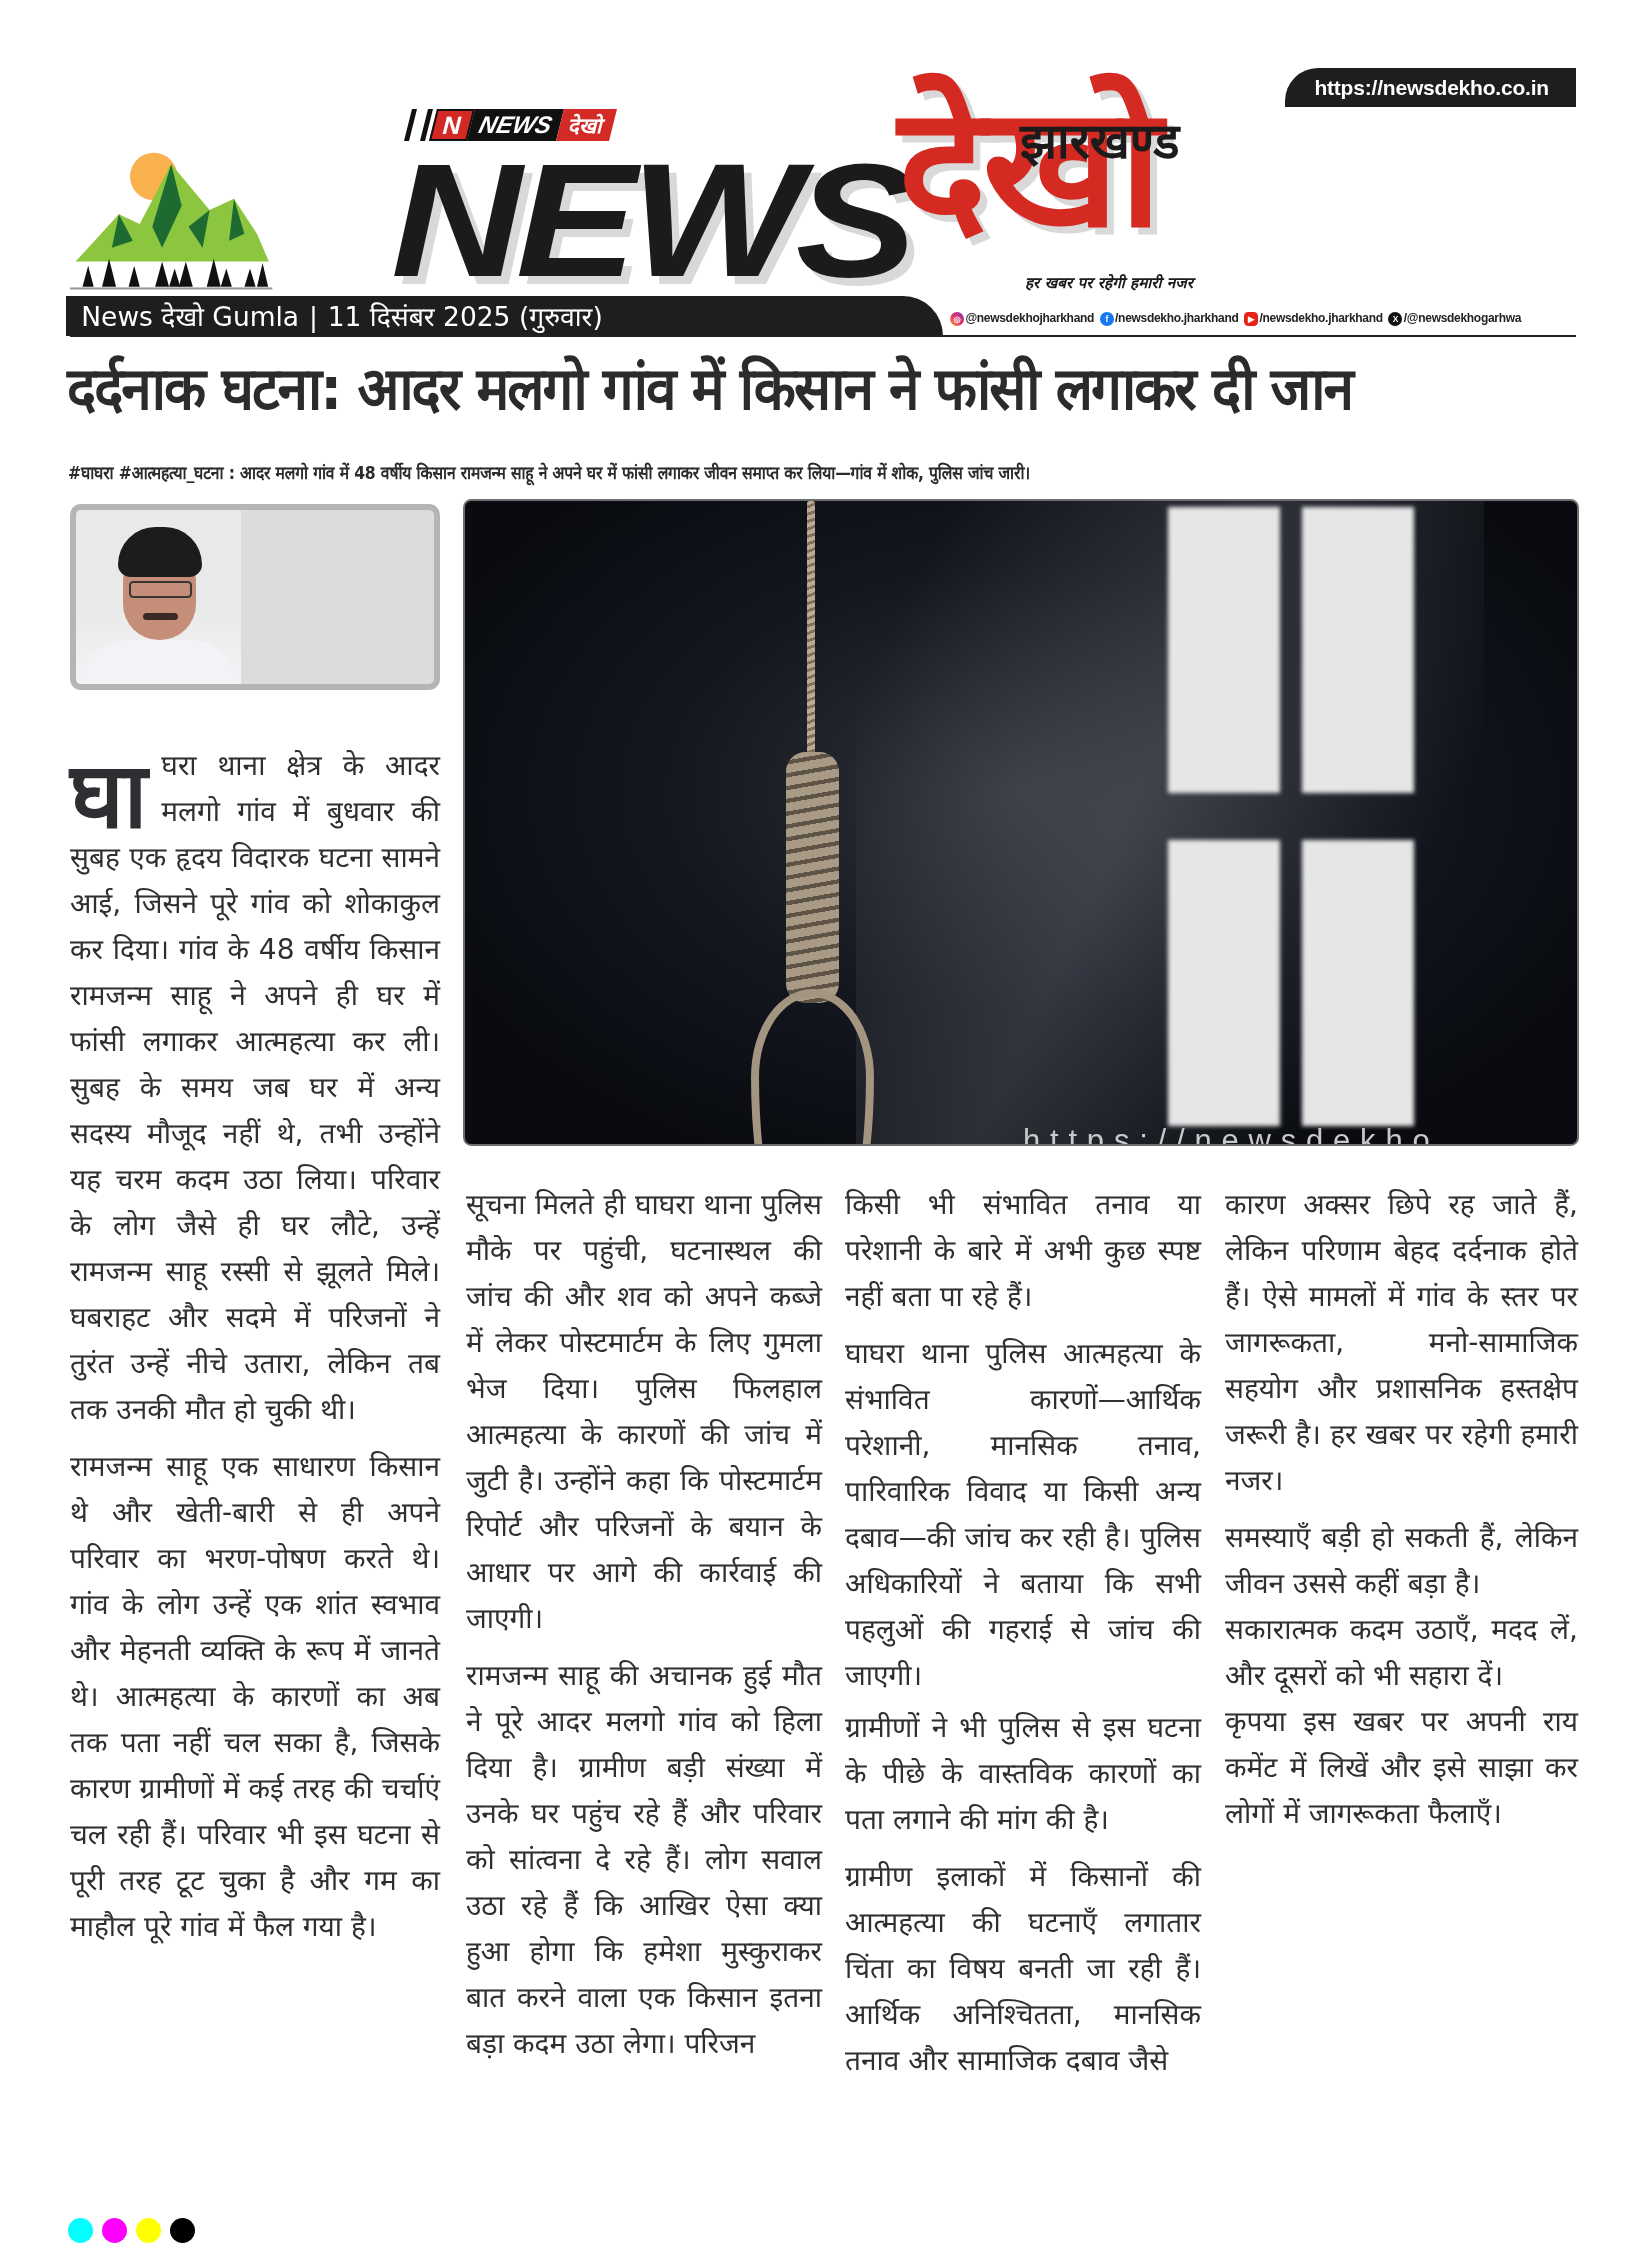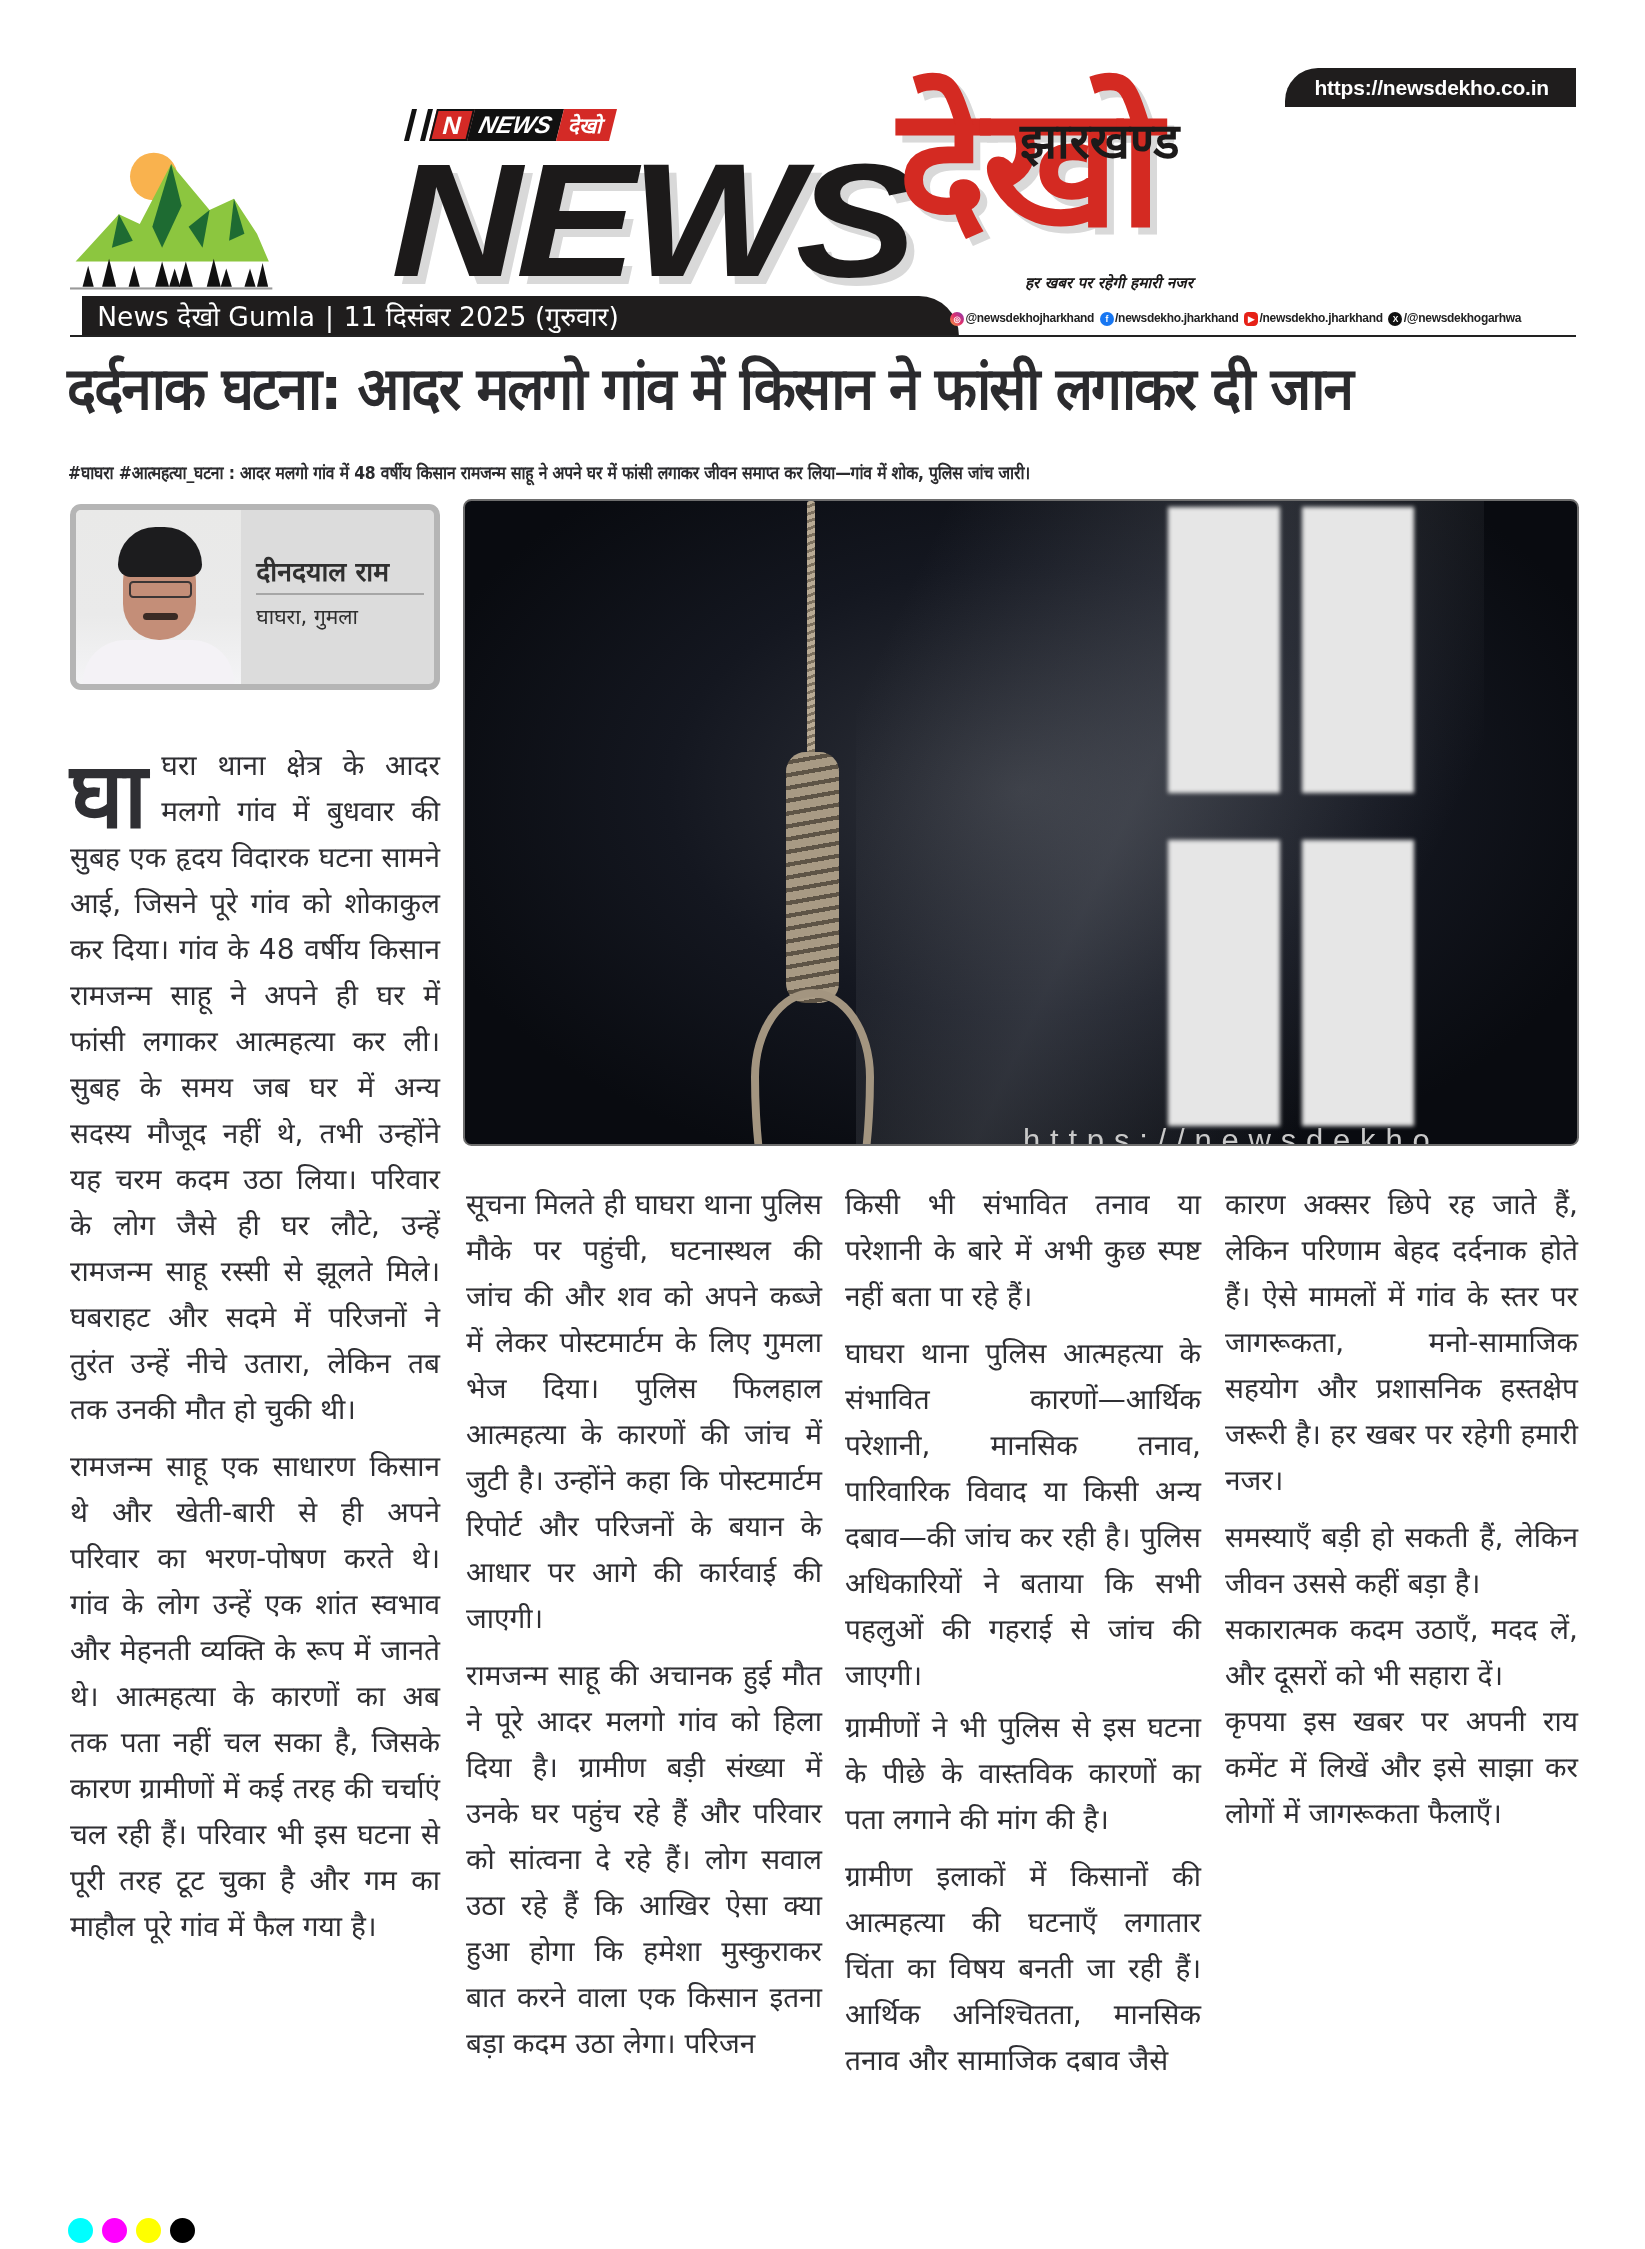--- a/index.html
+++ b/index.html
@@ -30,21 +30,21 @@
   }
   .jharkhand { position: absolute; left: 1020px; top: 106px; font-size: 49px; font-weight: bold; color: #1c1a1a; }
   .big-dekho {
     position: absolute; left: 898px; top: 84px;
     font-family: "DejaVu Sans", sans-serif; font-weight: bold; font-size: 167px; line-height: 1;
     color: #d42a22; text-shadow: 7px 7px 0 #d9d9d9; letter-spacing: -4.2px;
   }
   .tagline { position: absolute; left: 1025px; top: 272px; font-size: 15.3px; font-style: italic; font-weight: bold; color: #1c1a1a; }
 
   .date-bar {
-    position: absolute; left: 82px; top: 296px; width: 877px; height: 40px;
+    position: absolute; left: 66px; top: 296px; width: 877px; height: 40px;
     background: #1f1d1d; border-radius: 0 42px 0 0;
     color: #fff; font-size: 26.5px; display: flex; align-items: center; padding-left: 15.3px;
     white-space: nowrap;
   }
   .date-bar .sep { margin: 0 9.8px; }
   .social-row { position: absolute; left: 950px; top: 311px; display: flex; align-items: flex-end; gap: 5.6px; font-family: "Liberation Sans", sans-serif; font-weight: bold; font-size: 12px; color: #222; letter-spacing: -0.3px; white-space: nowrap; }
   .social-row .sicon { width: 14px; height: 14px; border-radius: 50%; display: inline-flex; align-items: center; justify-content: center; color: #fff; font-size: 8.4px; font-weight: bold; margin-right: 1.4px; }
   .sicon.ig { background: linear-gradient(45deg, #f9a43a, #e1306c, #833ab4); }
   .sicon.fb { background: #1877f2; }
   .sicon.yt { background: #e62117; border-radius: 4.2px; }
@@ -165,24 +165,20 @@
 <div class="subhead">#घाघरा #आत्महत्या_घटना : आदर मलगो गांव में 48 वर्षीय किसान रामजन्म साहू ने अपने घर में फांसी लगाकर जीवन समाप्त कर लिया—गांव में शोक, पुलिस जांच जारी।</div>
 
 <div class="author-card">
   <div class="author-photo">
     <div class="shirt"></div>
       <div class="face"></div>
       <div class="hair"></div>
       <div class="glasses"></div>
       <div class="moustache"></div>
   </div>
-  <div class="author-info">
-    <div class="author-name">दीनदयाल राम</div>
-    <div class="author-place">घाघरा, गुमला</div>
-  </div>
 </div>
 
 <div class="hero">
   <div class="lightbeam"></div>
   <div class="pane p1"></div>
   <div class="pane p2"></div>
   <div class="pane p3"></div>
   <div class="pane p4"></div>
   <div class="rope"></div>
   <div class="coil"></div>

